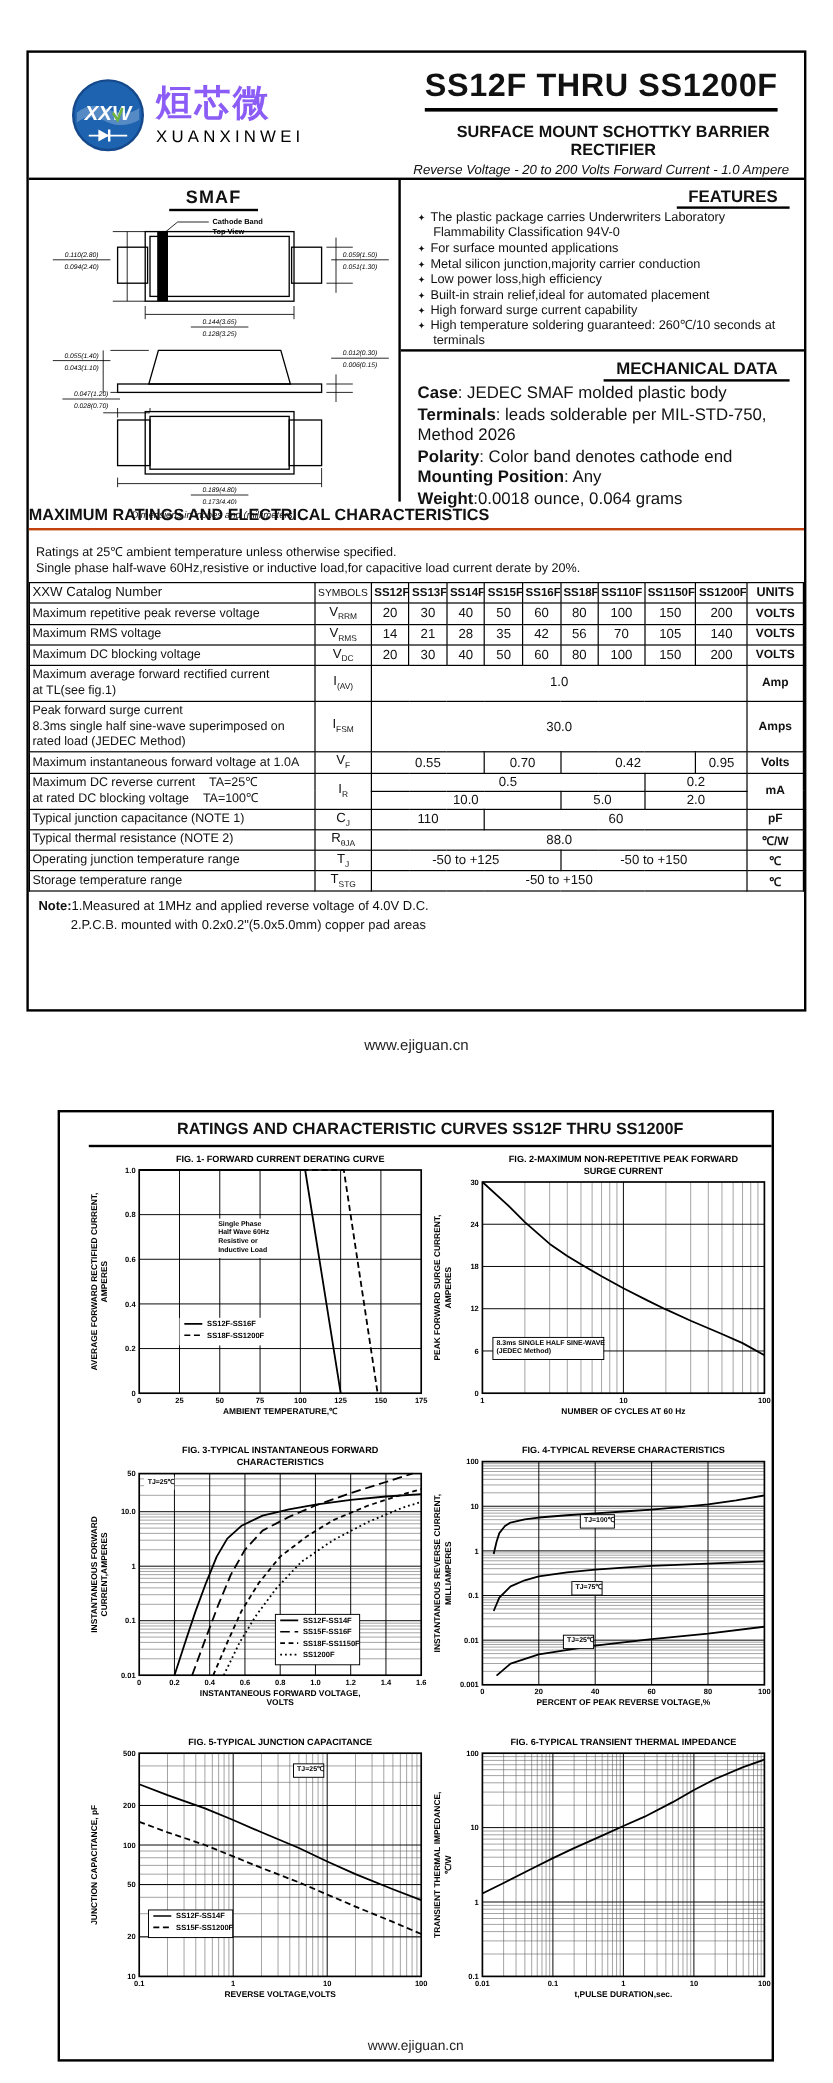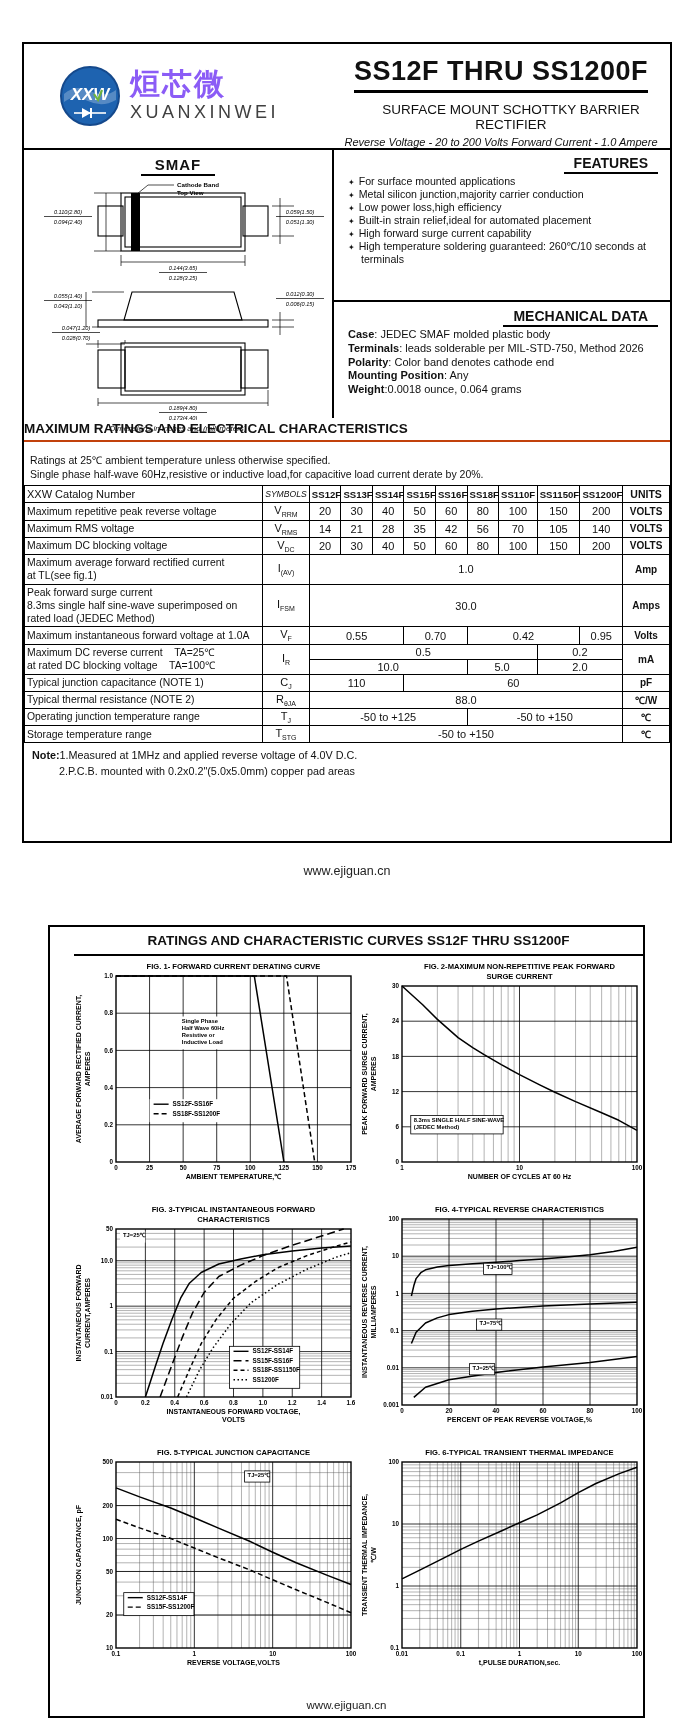--- a/index.html
+++ b/index.html
@@ -4,46 +4,46 @@
 <style>
   html,body{margin:0;padding:0;background:#fff;}
   body{width:694px;height:1736px;position:relative;font-family:"Liberation Sans",sans-serif;color:#111;}
   .canvas{position:absolute;inset:0;background:#fff;}
   
   .page1{position:absolute;left:22px;top:42px;width:650px;height:801px;border:2px solid #000;box-sizing:border-box;background:#fff;}
   .p1-header{display:flex;height:106px;border-bottom:2px solid #000;box-sizing:border-box;}
   .logo-wrap{width:308px;display:flex;align-items:center;padding-left:34px;box-sizing:border-box;}
   .logo-txt{margin-left:8px;}
   .cn-name{font-size:30px;font-weight:bold;color:#8b5cf6;letter-spacing:2px;line-height:1;}
-  .en-name{font-size:18px;color:#404040;letter-spacing:3.5px;margin-top:3px;}
+  .en-name{font-size:14px;color:#000000;letter-spacing:3.5px;margin-top:3px;}
   .titleblock{flex:1;text-align:center;padding-top:12px;}
   .doc-title{font-size:27px;font-weight:bold;margin:0 14px;letter-spacing:.5px;}
   .title-rule{height:3px;background:#000;margin:3px 22px 9px;}
-  .doc-subtitle{font-size:13.5px;font-weight:normal;margin-left:20px;}
+  .doc-subtitle{font-size:13.5px;font-weight:bold;margin-left:20px;}
   .doc-tagline{font-size:11px;font-style:italic;margin-top:4px;}
   .p1-body{display:flex;height:268px;box-sizing:border-box;}
   .pkg-cell{width:310px;border-right:2px solid #000;box-sizing:border-box;text-align:center;position:relative;}
   .pkg-title{display:inline-block;font-size:15px;font-weight:bold;border-bottom:2px solid #000;padding:0 14px 1px;margin-top:6px;letter-spacing:1px;}
   .pkg-caption{font-size:8px;font-style:italic;margin-top:0;}
   .rt-col{flex:1;display:flex;flex-direction:column;}
   .features{height:152px;border-bottom:2px solid #000;box-sizing:border-box;padding:3px 12px 0 14px;}
   .sec-head{text-align:right;font-size:14px;font-weight:bold;margin:2px 0 4px;}
   .sec-head span{border-bottom:2px solid #000;padding:0 10px 1px;}
   .feat{font-size:10.6px;line-height:1.22;padding-left:13px;text-indent:-13px;}
   .bullet{font-size:8px;margin-right:4px;}
   .mech{padding:4px 12px 0 14px;}
-  .mitem{font-size:11px;line-height:1.25;}
+  .mitem{font-size:14px;line-height:1.25;}
   .ratings-bar{border-bottom:2px solid #c2410c;text-align:left;font-weight:bold;font-size:13.5px;padding:3px 0 4px;}
   .preamble{font-size:10.5px;padding:12px 6px 4px;line-height:1.3;}
   table.rat{border-collapse:collapse;width:646px;table-layout:fixed;}
   table.rat td{border:1px solid #000;padding:1px 2px;vertical-align:middle;overflow:hidden;}
   td.lab{text-align:left;font-size:10.4px;padding-left:4px;line-height:1.28;}
   td.sym{text-align:center;font-size:11px;}
   td.sym sub{font-size:7px;}
-  td.syh{font-style:italic;font-size:8.6px;text-align:center;}
+  td.syh{font-size:8.6px;}
   td.val{text-align:center;font-size:11px;}
   td.ph{text-align:center;font-weight:bold;font-size:9.6px;padding:3px 0;}
   td.uh{text-align:center;font-weight:bold;font-size:10.5px;}
   td.unit{text-align:center;font-weight:bold;font-size:10px;}
   .notes{padding:5px 8px;font-size:10.8px;line-height:1.45;}
   .notes .l2{padding-left:27px;}
   .footer1{position:absolute;left:0;width:694px;top:864px;text-align:center;font-size:12.5px;color:#222;}
   
   .page2{position:absolute;left:48px;top:925px;width:597px;height:793px;border:2px solid #000;box-sizing:border-box;background:#fff;padding-left:24px;}
   .p2-title{border-bottom:2px solid #000;text-align:center;font-weight:bold;font-size:13.5px;padding:6px 0;}
@@ -150,20 +150,21 @@
               <line x1="131" y1="236.5" x2="179" y2="236.5" stroke="#000" stroke-width="0.7"></line>
               <text x="155" y="244" font-size="5.6" font-style="italic" text-anchor="middle" fill="#000">0.173(4.40)</text>
             </g>
         </svg>
         <div class="pkg-caption">Dimensions in inches and (millimeters)</div>
       </div>
       <div class="rt-col">
         <div class="features">
           <div class="sec-head"><span>FEATURES</span></div>
           <div>
+              <div class="feat"><span class="bullet">✦</span><span>The plastic package carries Underwriters Laboratory Flammability Classification 94V-0</span></div>
               <div class="feat"><span class="bullet">✦</span><span>For surface mounted applications</span></div>
               <div class="feat"><span class="bullet">✦</span><span>Metal silicon junction,majority carrier conduction</span></div>
               <div class="feat"><span class="bullet">✦</span><span>Low power loss,high efficiency</span></div>
               <div class="feat"><span class="bullet">✦</span><span>Built-in strain relief,ideal for automated placement</span></div>
               <div class="feat"><span class="bullet">✦</span><span>High forward surge current capability</span></div>
               <div class="feat"><span class="bullet">✦</span><span>High temperature soldering guaranteed: 260℃/10 seconds at terminals</span></div>
             </div>
         </div>
         <div class="mech">
           <div class="sec-head"><span>MECHANICAL DATA</span></div>

